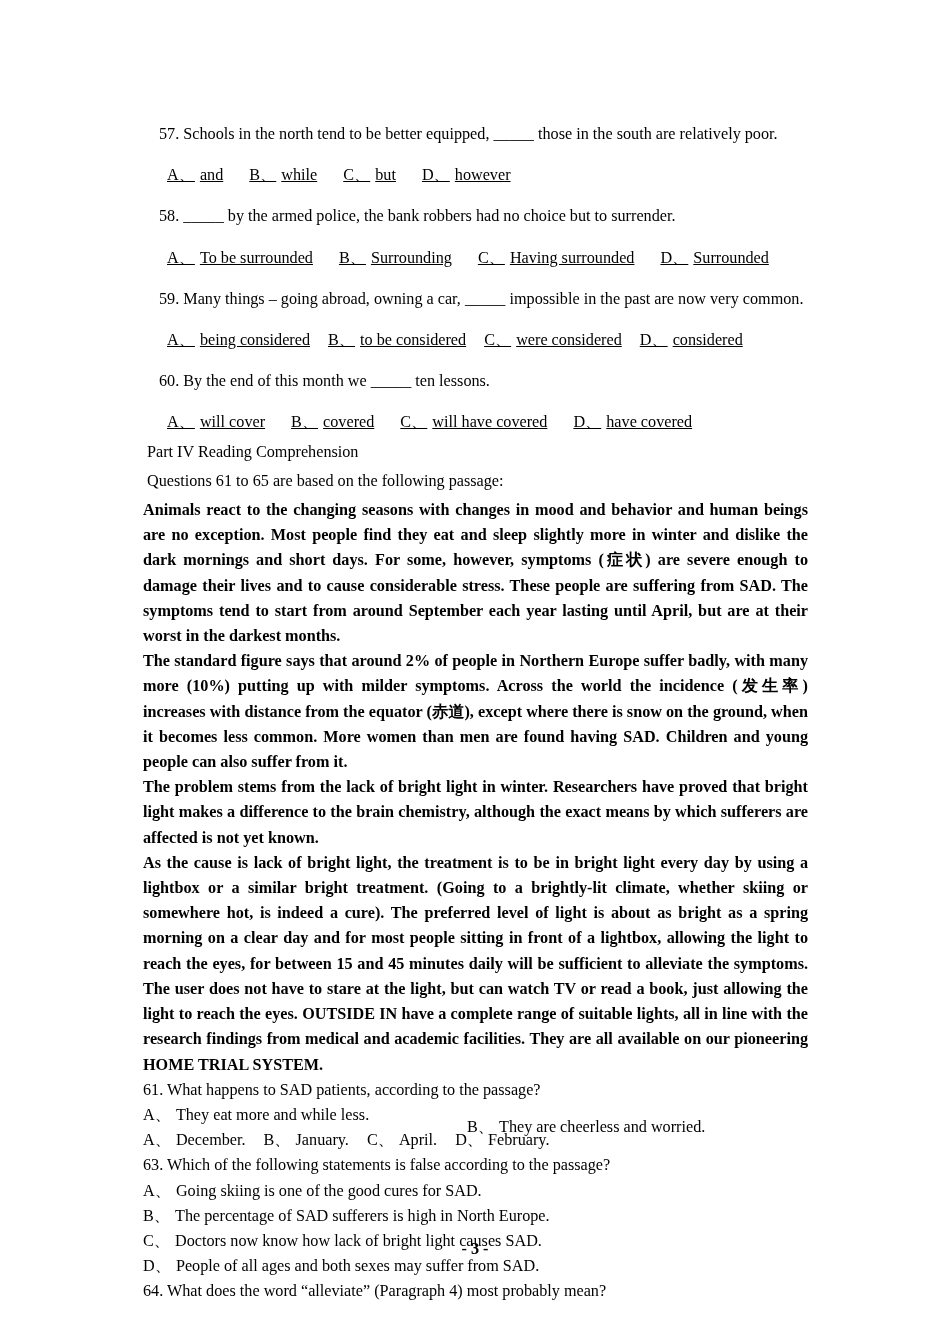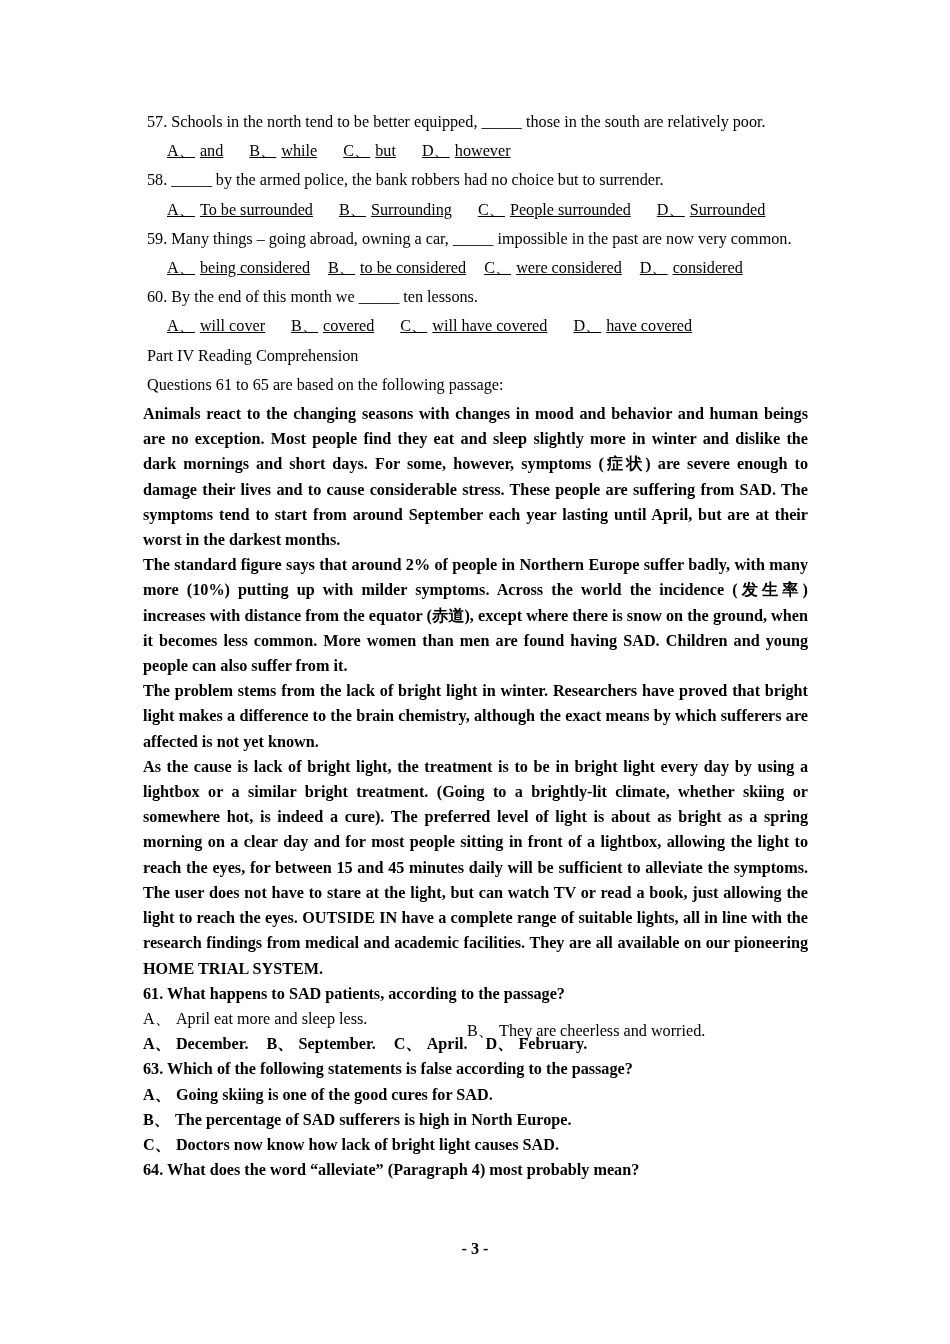--- a/index.html
+++ b/index.html
@@ -17,21 +17,21 @@
   }
   .page {
     position: absolute;
     left: 143px;
     top: 106px;
     width: 665px;
   }
   .line {
     font-size: 16.2px;
     line-height: 25.2px;
-    margin: 4px;
+    margin: 16px;
     white-space: nowrap;
   }
   .opts {
     font-size: 16.2px;
     line-height: 25.2px;
     margin: 0;
     padding-left: 24px;
     white-space: nowrap;
     text-decoration: underline;
   }
@@ -47,21 +47,20 @@
   .plain {
     font-size: 16.2px;
     line-height: 25.2px;
     margin: 4px;
   }
   .qline {
     font-size: 16.2px;
     line-height: 25.2px;
     margin: 0;
     white-space: nowrap;
-    font-weight: bold;
   }
   .two-col {
     position: relative;
     font-size: 16.2px;
     line-height: 25.2px;
     height: 25.2px;
     white-space: nowrap;
   }
   .col-a { position: absolute; left: 0; top: 0; }
   .col-b { position: absolute; left: 324px; top: 0; margin-top: 12px; }
@@ -81,46 +80,47 @@
 </style>
 </head>
 <body>
 
 <div class="page">
 
   <p class="line">57. Schools in the north tend to be better equipped, _____ those in the south are relatively poor.</p>
   <p class="opts"><span>A、</span><span class="mk"></span><span>and</span><span class="gap-md"></span><span>B、</span><span class="mk"></span><span>while</span><span class="gap-md"></span><span>C、</span><span class="mk"></span><span>but</span><span class="gap-md"></span><span>D、</span><span class="mk"></span><span>however</span></p>
 
   <p class="line">58. _____ by the armed police, the bank robbers had no choice but to surrender.</p>
-  <p class="opts"><span>A、</span><span class="mk"></span><span>To be surrounded</span><span class="gap-md"></span><span>B、</span><span class="mk"></span><span>Surrounding</span><span class="gap-md"></span><span>C、</span><span class="mk"></span><span>People surrounded</span><span class="gap-md"></span><span>D、</span><span class="mk"></span><span>Surrounded</span></p>
+  <p class="opts"><span>A、</span><span class="mk"></span><span>To be surrounded</span><span class="gap-md"></span><span>B、</span><span class="mk"></span><span>Surrounding</span><span class="gap-md"></span><span>C、</span><span class="mk"></span><span>Having surrounded</span><span class="gap-md"></span><span>D、</span><span class="mk"></span><span>Surrounded</span></p>
 
   <p class="line">59. Many things – going abroad, owning a car, _____ impossible in the past are now very common.</p>
   <p class="opts"><span>A、</span><span class="mk"></span><span>being considered</span><span class="gap-sm"></span><span>B、</span><span class="mk"></span><span>to be considered</span><span class="gap-sm"></span><span>C、</span><span class="mk"></span><span>were considered</span><span class="gap-sm"></span><span>D、</span><span class="mk"></span><span>considered</span></p>
 
   <p class="line">60. By the end of this month we _____ ten lessons.</p>
   <p class="opts"><span>A、</span><span class="mk"></span><span>will cover</span><span class="gap-md"></span><span>B、</span><span class="mk"></span><span>covered</span><span class="gap-md"></span><span>C、</span><span class="mk"></span><span>will have covered</span><span class="gap-md"></span><span>D、</span><span class="mk"></span><span>have covered</span></p>
 
   <p class="plain">Part IV Reading Comprehension</p>
   <p class="plain">Questions 61 to 65 are based on the following passage:</p>
 
   <p class="para">Animals react to the changing seasons with changes in mood and behavior and human beings are no exception. Most people find they eat and sleep slightly more in winter and dislike the dark mornings and short days. For some, however, symptoms (症状) are severe enough to damage their lives and to cause considerable stress. These people are suffering from SAD. The symptoms tend to start from around September each year lasting until  April, but are at their worst in the darkest months.</p>
   <p class="para">The standard figure says that around 2% of people in Northern Europe suffer badly, with many more (10%) putting up with milder symptoms. Across the world the incidence (发生率) increases with distance from the equator (赤道), except where there is snow on the ground, when it becomes less common. More women than men are found having SAD. Children and young people can also suffer from it.</p>
   <p class="para">The problem stems from the lack of bright light in winter. Researchers have proved that bright light makes a difference to the brain chemistry, although the exact means by which sufferers are affected is not yet known.</p>
   <p class="para">As the cause is lack of bright light, the treatment is to be in bright light every day by using a lightbox or a similar bright treatment. (Going to a brightly-lit climate, whether skiing or somewhere hot, is indeed a cure). The preferred level of light is about as bright as a spring morning on a clear day and for most people sitting in front of a lightbox, allowing the light to reach the eyes, for between 15 and 45 minutes daily will be sufficient to alleviate the symptoms. The user does not have to stare at the light, but can watch TV or read a book, just allowing the light to reach the eyes. OUTSIDE IN have a complete range of suitable lights, all in line with the research findings from medical and academic facilities. They are all available on our pioneering HOME TRIAL SYSTEM.</p>
 
   <p class="qline">61. What happens to SAD patients, according to the passage?</p>
   <div class="two-col">
-    <span class="col-a"><span>A、</span><span class="mk"></span><span>April eat more and sleep less.</span></span>
+    <span class="col-a"><span>A、</span><span class="mk"></span><span>They eat more and while less.</span></span>
     <span class="col-b"><span>B、</span><span class="mk"></span><span>They are cheerless and worried.</span></span>
   </div>
 
-  <p class="qline"><span>A、</span><span class="mk"></span><span>December.</span><span class="gap-sm"></span><span>B、</span><span class="mk"></span><span>September.</span><span class="gap-sm"></span><span>C、</span><span class="mk"></span><span>April.</span><span class="gap-sm"></span><span>D、</span><span class="mk"></span><span>February.</span></p>
+  <p class="qline"><span>A、</span><span class="mk"></span><span>December.</span><span class="gap-sm"></span><span>B、</span><span class="mk"></span><span>January.</span><span class="gap-sm"></span><span>C、</span><span class="mk"></span><span>April.</span><span class="gap-sm"></span><span>D、</span><span class="mk"></span><span>February.</span></p>
 
   <p class="qline">63. Which of the following statements is false according to the passage?</p>
   <p class="qline"><span>A、</span><span class="mk"></span><span>Going skiing is one of the good cures for SAD.</span></p>
   <p class="qline"><span>B、</span><span class="mk"></span><span>The percentage of SAD sufferers is high in North Europe.</span></p>
   <p class="qline"><span>C、</span><span class="mk"></span><span>Doctors now know how lack of bright light causes SAD.</span></p>
+  <p class="qline"><span>D、</span><span class="mk"></span><span>People of all ages and both sexes may suffer from SAD.</span></p>
 
   <p class="qline">64. What does the word “alleviate” (Paragraph 4) most probably mean?</p>
 
 </div>
 
 <div class="footer">- 3 -</div>
 
 </body></html>

